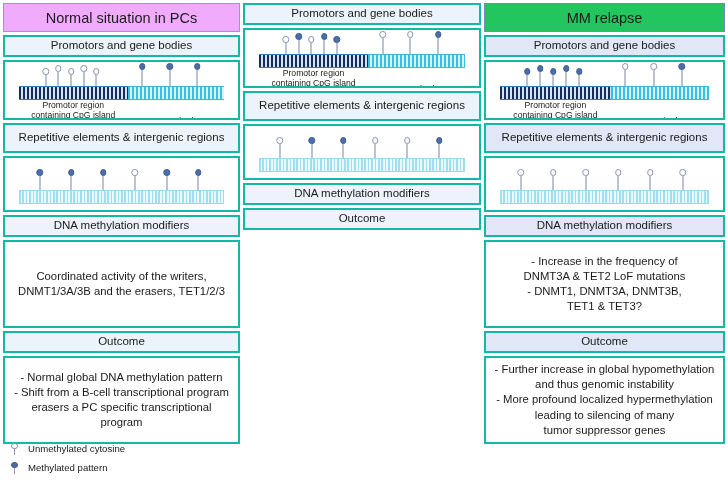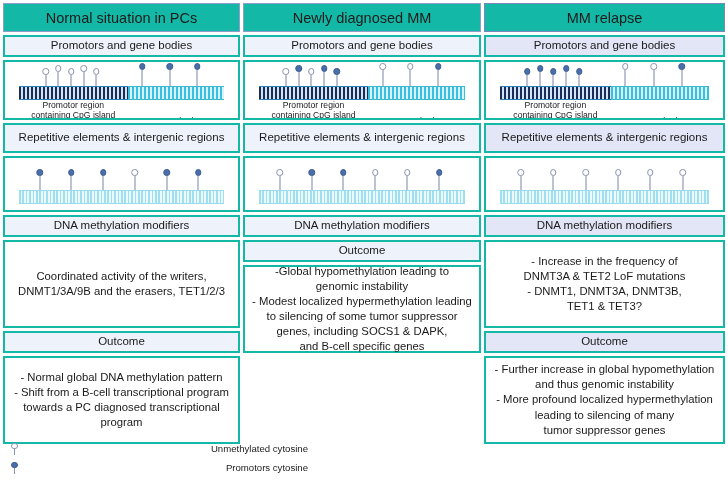--- a/index.html
+++ b/index.html
@@ -48,26 +48,26 @@
     padding: 2px 5px;
     background: #ffffff;
   }
   .col-0 .cell { margin-right: 3px; }
   .col-1 .cell { margin-right: 3px; }
 
   
   .hdr {
     height: 29px;
     font-size: 14.5px;
-    background: #14b8a6;
+    background: #f0abfc;
     border: 1px solid #8e9ecb;
     color: #1b1b1b;
   }
   .col-2 .hdr {
-    background: #14b8a6;
+    background: #22c55e;
     border: 1px solid #7b86bd;
   }
 
   
   .band {
     height: 22px;
     font-size: 11.5px;
     background: #eef3fb;
     line-height: 1.15;
     flex-direction: column;
@@ -205,21 +205,20 @@
   .legend {
     position: absolute;
     left: 8px;
     bottom: 6px;
     width: 300px;
   }
   .legend-row {
     display: flex;
     align-items: center;
     height: 19px;
-    justify-content: space-between;
   }
   .legend-mark {
     width: 14px;
     position: relative;
     height: 16px;
     flex: 0 0 14px;
   }
   .legend-mark .stem {
     position: absolute;
     left: 6px;
@@ -323,30 +322,29 @@
                 <span class="head filled"></span>
               </span>
             </div>
           <div class="dna-bar" style="top:32px;">
             <div class="seg light"></div>
           </div>
         </div>
       </div>
       <div class="cell band">DNA methylation modifiers</div>
       <div class="cell textcell">Coordinated activity of the writers,
-DNMT1/3A/9B and the erasers, TET1/2/3</div>
+DNMT1/3A/3B and the erasers, TET1/2/3</div>
       <div class="cell band">Outcome</div>
       <div class="cell textcell outcome">- Normal global DNA methylation pattern
 - Shift from a B-cell transcriptional program
-towards a PC diagnosed transcriptional
+erasers a PC specific transcriptional
 program</div>
     </div>
 
     <div class="col col-1">
-      <div class="cell hdr">Newly diagnosed MM</div>
       <div class="cell band">Promotors and gene bodies</div>
       <div class="cell diagcell">
         <div class="dna-wrap">
           <div class="lolli-layer" id="p1">
               <span class="lolli" style="left: 13%; height: 11px;">
                 <span class="head open"></span>
               </span>
               <span class="lolli" style="left: 19.2%; height: 14px;">
                 <span class="head filled"></span>
               </span>
@@ -404,26 +402,20 @@
                 <span class="head filled"></span>
               </span>
             </div>
           <div class="dna-bar" style="top:32px;">
             <div class="seg light"></div>
           </div>
         </div>
       </div>
       <div class="cell band">DNA methylation modifiers</div>
       <div class="cell band">Outcome</div>
-      <div class="cell textcell outcome">-Global hypomethylation leading to
-genomic instability
-- Modest localized hypermethylation leading
-to silencing of some tumor suppressor
-genes, including SOCS1 &amp; DAPK,
-and B-cell specific genes</div>
     </div>
 
     <div class="col col-2">
       <div class="cell hdr">MM relapse</div>
       <div class="cell band">Promotors and gene bodies</div>
       <div class="cell diagcell">
         <div class="dna-wrap">
           <div class="lolli-layer" id="p2">
               <span class="lolli" style="left: 13%; height: 11px;">
                 <span class="head filled"></span>
@@ -511,16 +503,16 @@
         <span class="stem"></span>
           <span class="dot open"></span>
       </span>
       <span class="legend-text">Unmethylated cytosine</span>
     </div>
     <div class="legend-row">
       <span class="legend-mark">
         <span class="stem"></span>
           <span class="dot filled"></span>
       </span>
-      <span class="legend-text">Promotors cytosine</span>
+      <span class="legend-text">Methylated pattern</span>
     </div>
   </div>
 </div>
 
 </body></html>

